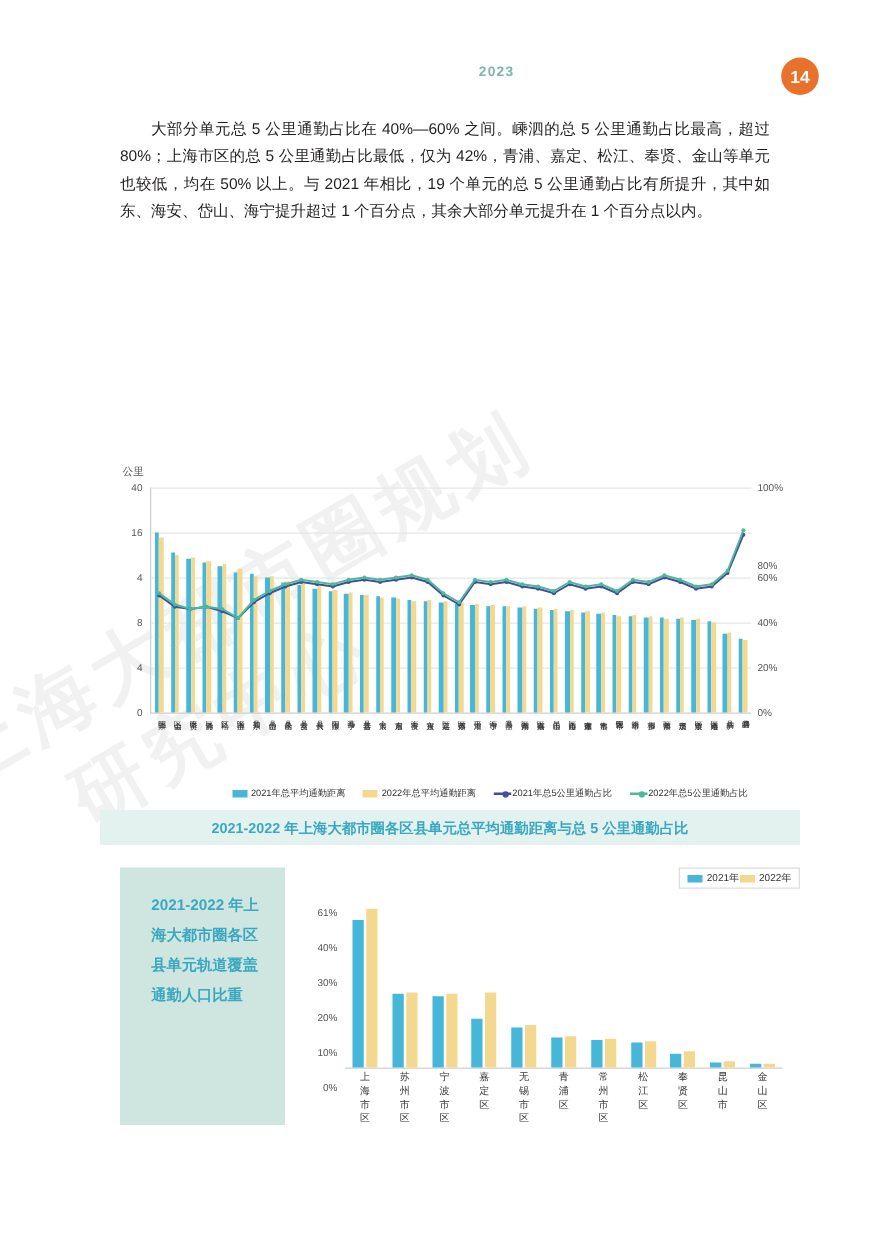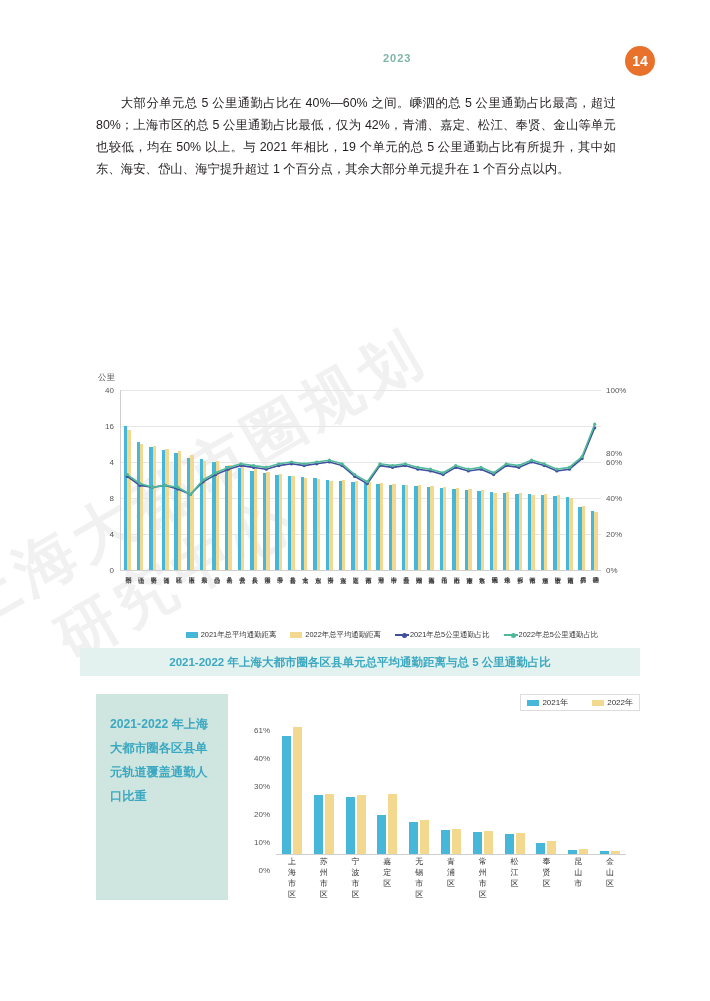--- a/index.html
+++ b/index.html
@@ -56,33 +56,33 @@
   .lgline{width:14px;height:2px;display:inline-block;position:relative;}
   .lgline:after{content:"";position:absolute;left:5px;top:-2px;width:5px;height:5px;border-radius:50%;}
 
   
   .caption1{position:absolute;left:80px;top:648px;width:560px;height:28px;background:#e4f2ef;
     display:flex;align-items:center;justify-content:center;font-size:11.5px;font-weight:bold;color:#3aa8c1;}
 
   
   .side-box{position:absolute;left:96px;top:694px;width:132px;height:206px;background:#cfe6e0;
     display:flex;align-items:flex-start;justify-content:flex-start;}
-  .side-box-text{padding:18px 14px 0 14px;font-size:12.2px;line-height:24px;font-weight:bold;color:#3aa8c1;}
+  .side-box-text{padding:18px 14px 0 14px;font-size:12.2px;line-height:24px;font-weight:bold;color:#3aa8c1;margin-left:11px;}
   .chart2{position:absolute;left:236px;top:690px;width:410px;height:220px;}
   .c2-plot{position:absolute;left:40px;top:24px;width:350px;height:140px;border-bottom:1px solid #cfcfcf;}
   .c2-y{position:absolute;left:8px;top:20px;width:28px;height:144px;}
   .c2-y span{position:absolute;right:2px;font-size:8px;color:#555;transform:translateY(-50%);}
   .c2-bars{position:absolute;left:0;bottom:0;width:100%;height:100%;display:flex;align-items:flex-end;}
   .c2-group{flex:1;display:flex;align-items:flex-end;justify-content:center;gap:2px;height:100%;}
   .c2-bar{width:9px;}
   .c2-bar.a{background:#46b6d9;}
   .c2-bar.b{background:#f3d98f;}
   .c2-xlabels{position:absolute;left:40px;top:166px;width:350px;display:flex;}
   .c2-xlabels div{flex:1;text-align:center;font-size:8px;color:#333;line-height:11px;}
-  .c2-legend{position:absolute;right:6px;top:4px;display:flex;gap:24px;font-size:8px;color:#333;
+  .c2-legend{position:absolute;right:6px;top:4px;display:flex;gap:1px;font-size:8px;color:#333;
      border:1px solid #ddd;padding:2px 6px;background:#fff;}
 </style>
 </head>
 <body>
 
 <div class="page">
 
   <div class="header">
     <div class="hdr-year">2023</div>
     <div class="pagecircle">14</div>

